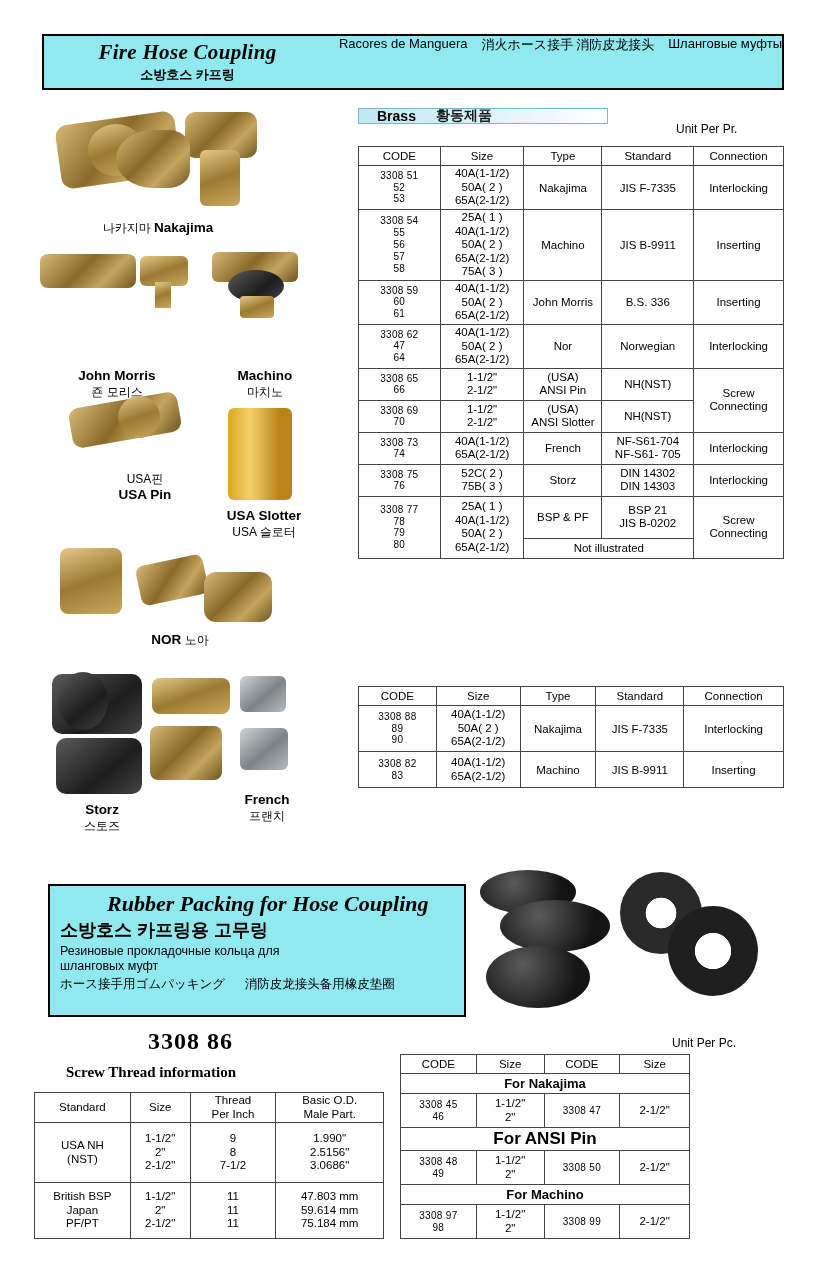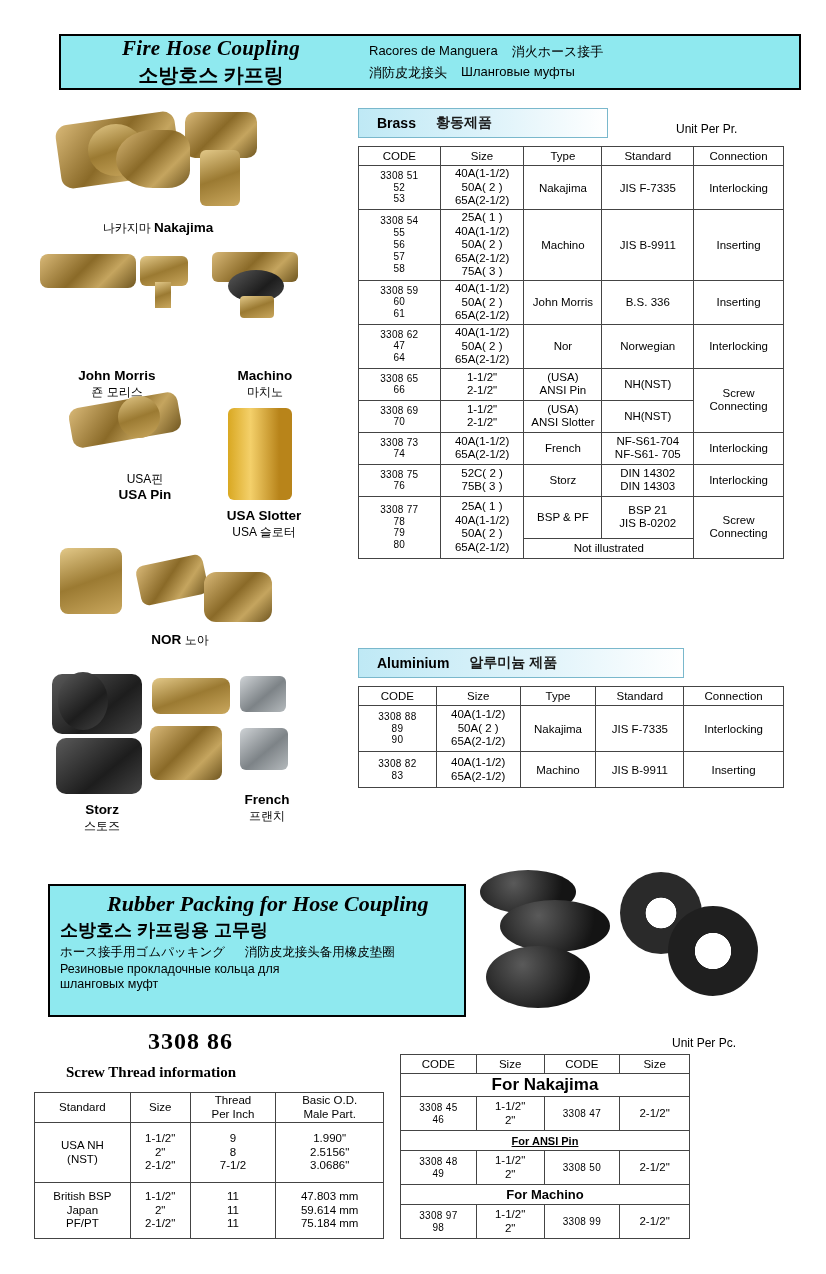--- a/index.html
+++ b/index.html
@@ -11,41 +11,41 @@
     color: #000;
     position: relative;
     overflow: hidden;
   }
   .page { position: relative; width: 826px; height: 1274px; }
 
   
   .banner {
     position: absolute; left: 42px; top: 34px; width: 742px; height: 56px;
     background: #8fe9ef; border: 2px solid #000;
-    display: flex; align-items: stretch; margin-left: 17px;
+    display: flex; align-items: stretch;
   }
   .banner-left {
     width: 300px; display: flex; flex-direction: column;
     align-items: center; justify-content: center; gap: 1px;
   }
   .banner-title {
     font-family: "Liberation Serif", serif;
     font-weight: bold; font-style: italic; font-size: 21px; letter-spacing: .3px;
   }
-  .banner-title-kr { font-size: 20px; font-weight: bold; }
+  .banner-title-kr { font-size: 13px; font-weight: bold; }
   .banner-right {
-    flex: 1; display: flex; flex-direction: column; justify-content: center;
+    flex: 1; display: flex; flex-direction: row; justify-content: center;
     padding-left: 8px; gap: 3px;
   }
   .banner-row { font-size: 13px; display: flex; gap: 14px; }
   .banner-row span { white-space: nowrap; }
 
   
   .sec-bar {
-    position: absolute; height: 30px;
+    position: absolute; height: 16px;
     background: linear-gradient(to right, #bfe9f5 0%, #dff3fa 55%, #ffffff 100%);
     border: 1px solid #7ab8cc;
     display: flex; align-items: center; gap: 20px; padding-left: 18px;
     font-size: 14px; font-weight: bold;
   }
   .sec-bar .sub { font-weight: bold; color: #1a1a1a; }
 
   .unit-label { position: absolute; font-size: 12px; }
 
   
@@ -288,24 +288,20 @@
 JIS B-0202</td>
         <td class="size-cell" rowspan="2">Screw
 Connecting</td>
       </tr>
       <tr style="height:20px">
         <td colspan="2">Not illustrated</td>
       </tr>
     </tbody>
   </table>
 
-  <div class="sec-bar" style="left:358px;top:648px;width:326px;">
-    <span>Aluminium</span>
-    <span class="sub">알루미늄 제품</span>
-  </div>
 
   <table class="grid" style="left:358px;top:686px;width:426px;">
     <thead>
       <tr>
         <th style="width:78px">CODE</th>
         <th style="width:84px">Size</th>
         <th style="width:76px">Type</th>
         <th style="width:88px">Standard</th>
         <th style="width:100px">Connection</th>
       </tr>
@@ -330,27 +326,27 @@
         <td>Machino</td>
         <td>JIS B-9911</td>
         <td>Inserting</td>
       </tr>
     </tbody>
   </table>
 
   <div class="rubber-panel">
     <div class="rubber-title">Rubber Packing for Hose Coupling</div>
     <div class="rubber-title-kr">소방호스 카프링용 고무링</div>
+    <div class="rubber-sub" style="margin-top:2px;line-height:1.2;">
+      <div>Резиновые прокладочные кольца для</div>
+      <div>шланговых муфт</div>
+    </div>
     <div class="rubber-sub" style="margin-top:2px;">
       <span>ホース接手用ゴムパッキング</span>
       <span style="margin-left:16px;">消防皮龙接头备用橡皮垫圈</span>
-    </div>
-    <div class="rubber-sub" style="margin-top:2px;line-height:1.2;">
-      <div>Резиновые прокладочные кольца для</div>
-      <div>шланговых муфт</div>
     </div>
   </div>
 
   <div class="photo rubber rnd" style="left:480px;top:870px;width:96px;height:44px;"></div>
   <div class="photo rubber rnd" style="left:500px;top:900px;width:110px;height:52px;"></div>
   <div class="photo rubber rnd" style="left:486px;top:946px;width:104px;height:62px;"></div>
   <div class="photo rnd" style="left:620px;top:872px;width:82px;height:82px;background:radial-gradient(circle at 50% 50%, #ffffff 0 26%, #2a2a2a 27% 100%);"></div>
   <div class="photo rnd" style="left:668px;top:906px;width:90px;height:90px;background:radial-gradient(circle at 50% 50%, #ffffff 0 28%, #1f1f1f 29% 100%);"></div>
 
   <div class="big-code" style="left:148px;top:1028px;">3308 86</div>
@@ -403,32 +399,32 @@
     <thead>
       <tr>
         <th style="width:76px">CODE</th>
         <th style="width:68px">Size</th>
         <th style="width:76px">CODE</th>
         <th style="width:70px">Size</th>
       </tr>
     </thead>
     <tbody>
       <tr style="height:20px">
-        <td colspan="4" style="font-weight:bold;font-size:17px;">For Nakajima</td>
+        <td colspan="4" style="font-weight:bold;font-size:13px;">For Nakajima</td>
       </tr>
       <tr style="height:34px">
         <td class="code-cell">3308 45
 46</td>
         <td class="size-cell">1-1/2"
 2"</td>
         <td class="code-cell">3308 47</td>
         <td class="size-cell">2-1/2"</td>
       </tr>
       <tr style="height:20px">
-        <td colspan="4" style="font-weight:bold;font-size:11px;text-decoration:underline;">For ANSI Pin</td>
+        <td colspan="4" style="font-weight:bold;font-size:17px;">For ANSI Pin</td>
       </tr>
       <tr style="height:34px">
         <td class="code-cell">3308 48
 49</td>
         <td class="size-cell">1-1/2"
 2"</td>
         <td class="code-cell">3308 50</td>
         <td class="size-cell">2-1/2"</td>
       </tr>
       <tr style="height:20px">

